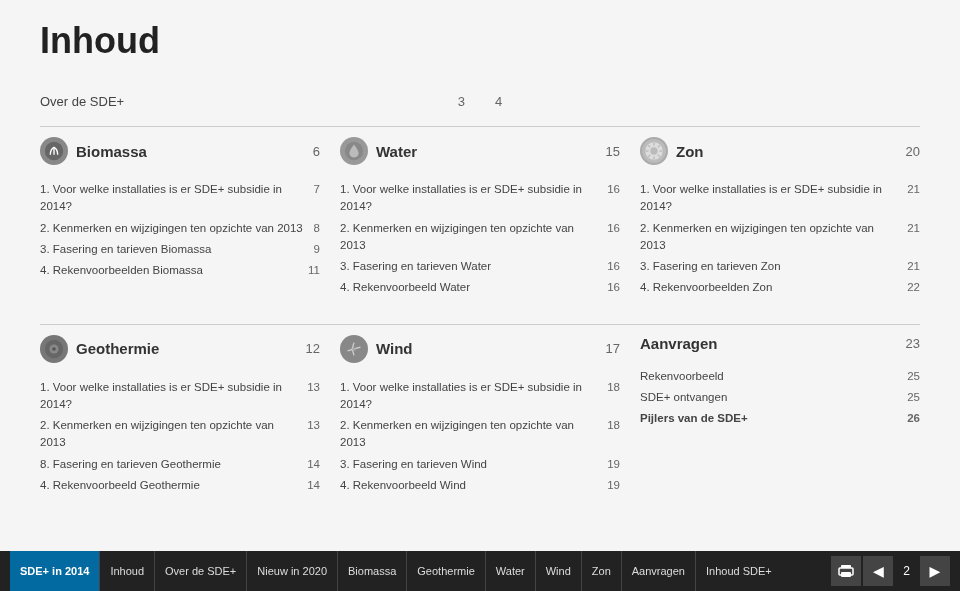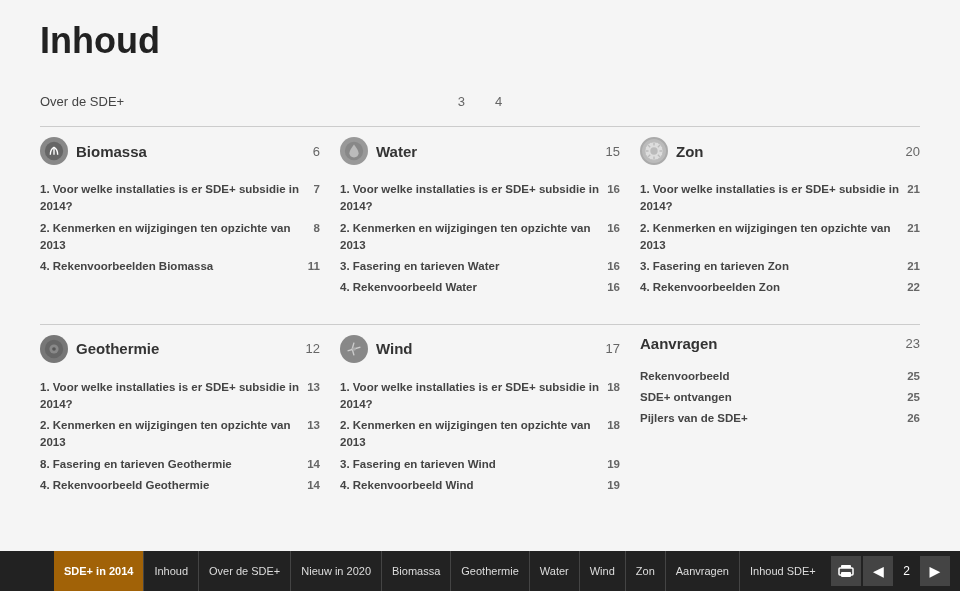--- a/index.html
+++ b/index.html
@@ -70,21 +70,20 @@
     }
 
     .toc-item {
       display: flex;
       align-items: baseline;
       justify-content: space-between;
       font-size: 11.5px;
       color: #444;
       padding: 2px 0;
       line-height: 1.5;
-      font-weight: bold;
     }
 
     .toc-item-text {
       flex: 1;
       padding-right: 5px;
     }
 
     .toc-item-number {
       font-size: 11.5px;
       color: #666;
@@ -123,30 +122,29 @@
       left: 0;
       right: 0;
       height: 40px;
       background: #222;
       display: flex;
       align-items: center;
       padding: 0 10px;
     }
 
     .nav-brand {
-      background: #a16207;
+      background: #0369a1;
       color: #fff;
       font-size: 11px;
       font-weight: bold;
       padding: 0 10px;
       height: 100%;
       display: flex;
       align-items: center;
       white-space: nowrap;
-      margin-left: 44px;
     }
 
     .nav-item {
       color: #ddd;
       font-size: 11px;
       padding: 0 10px;
       height: 100%;
       display: flex;
       align-items: center;
       border-left: 1px solid #444;
@@ -246,20 +244,24 @@
         <span class="section-title">Biomassa</span>
         <span class="section-number">6</span>
       </div>
       <div class="toc-item">
         <span class="toc-item-text">1. Voor welke installaties is er SDE+ subsidie in 2014?</span>
         <span class="toc-item-number">7</span>
       </div>
       <div class="toc-item">
         <span class="toc-item-text">2. Kenmerken en wijzigingen ten opzichte van 2013</span>
         <span class="toc-item-number">8</span>
+      </div>
+      <div class="toc-item">
+        <span class="toc-item-text">3. Fasering en tarieven Biomassa</span>
+        <span class="toc-item-number">9</span>
       </div>
       <div class="toc-item">
         <span class="toc-item-text">4. Rekenvoorbeelden Biomassa</span>
         <span class="toc-item-number">11</span>
       </div>
     </div>
 
     <div class="toc-section">
       <div class="section-header">
         <div class="section-icon icon-water">

